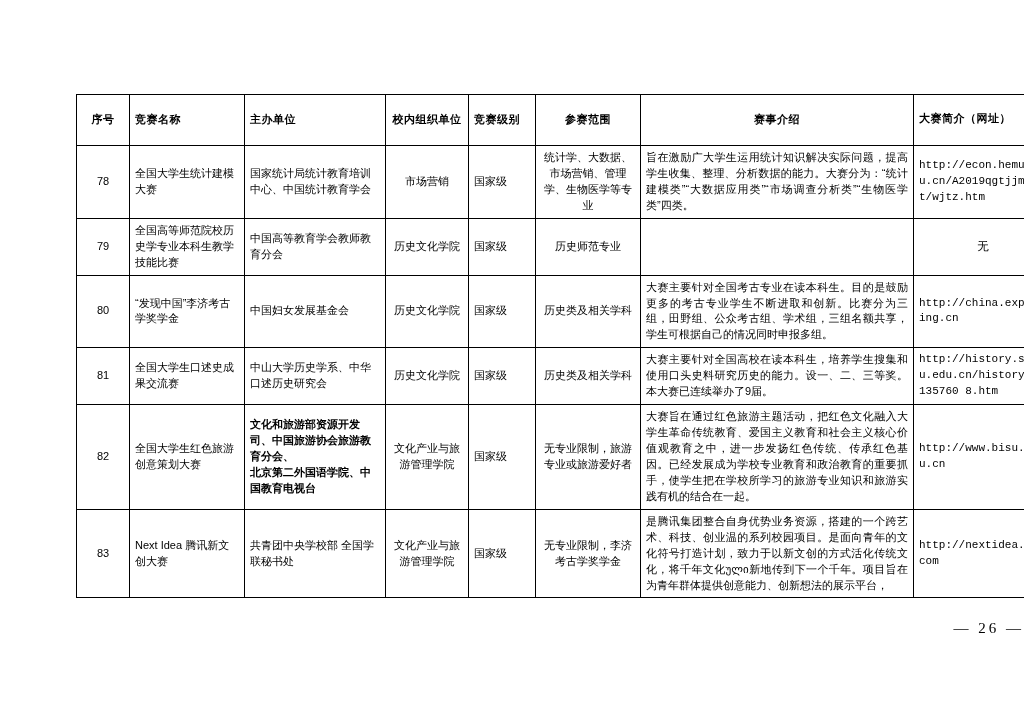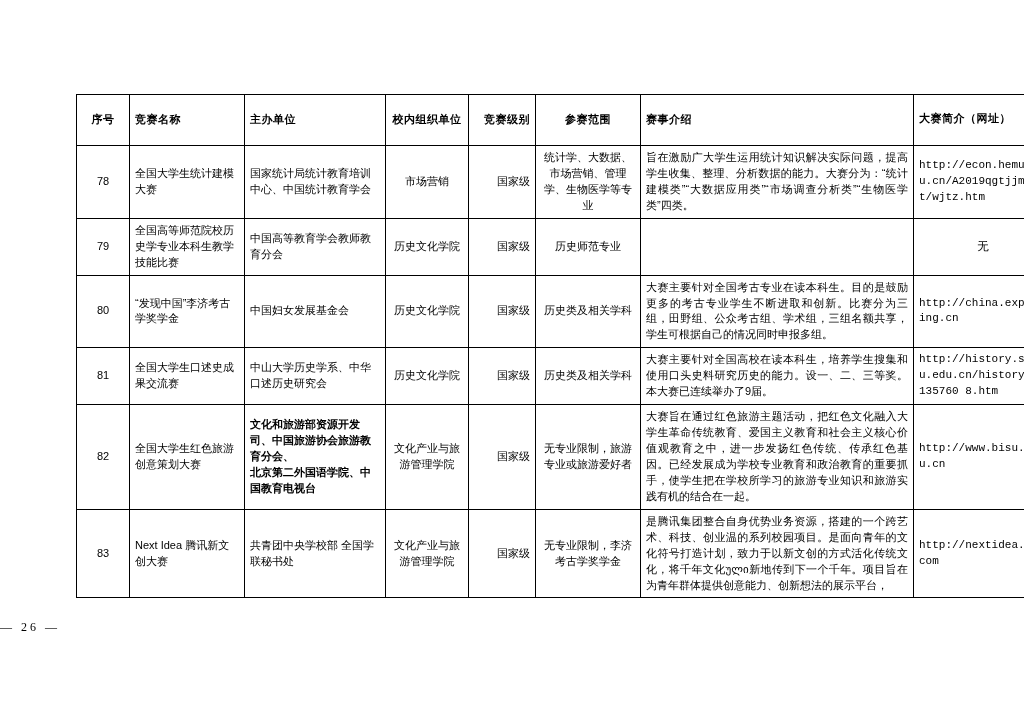--- a/index.html
+++ b/index.html
@@ -45,33 +45,33 @@
     font-weight: bold;
     text-align: center;
     font-size: 13px;
     height: 42px;
     letter-spacing: 0.5px;
   }
   .c-no    { width: 42px;  text-align: center; font-size: 12px; }
   .c-name  { width: 104px; text-align: left; font-size: 11.5px; }
   .c-org   { width: 130px; text-align: left;   font-size: 11.5px; }
   .c-unit  { width: 72px;  text-align: center; font-size: 11.5px; margin-left: 44px; }
-  .c-level { width: 56px;  text-align: right; font-size: 11.5px; }
+  .c-level { width: 56px;  text-align: left; font-size: 11.5px; }
   .c-scope { width: 94px;  text-align: center; font-size: 11.5px; margin-top: 20px; }
-  .c-intro { width: 262px; text-align: left;   font-size: 11.5px; }
+  .c-intro { width: 262px; text-align: center;   font-size: 11.5px; }
   .c-url   { width: 128px; text-align: left;   font-size: 10.5px; font-family: "Liberation Mono", monospace; word-break: break-all; line-height: 1.5; }
   .c-url.none { text-align: center; font-family: "Liberation Sans", sans-serif; font-size: 11.5px; }
   td.c-intro { text-align: justify; }
   .pagenum {
     position: absolute;
     left: 0;
     top: 620px;
     width: 1024px;
-    text-align: left;
-    font-size: 12px;
+    text-align: right;
+    font-size: 15px;
     letter-spacing: 3px;
     color: #000;
     font-family: "Liberation Serif", serif;
   }
 </style>
 </head>
 <body>
 
 <div class="page">
   <div class="sheet">

